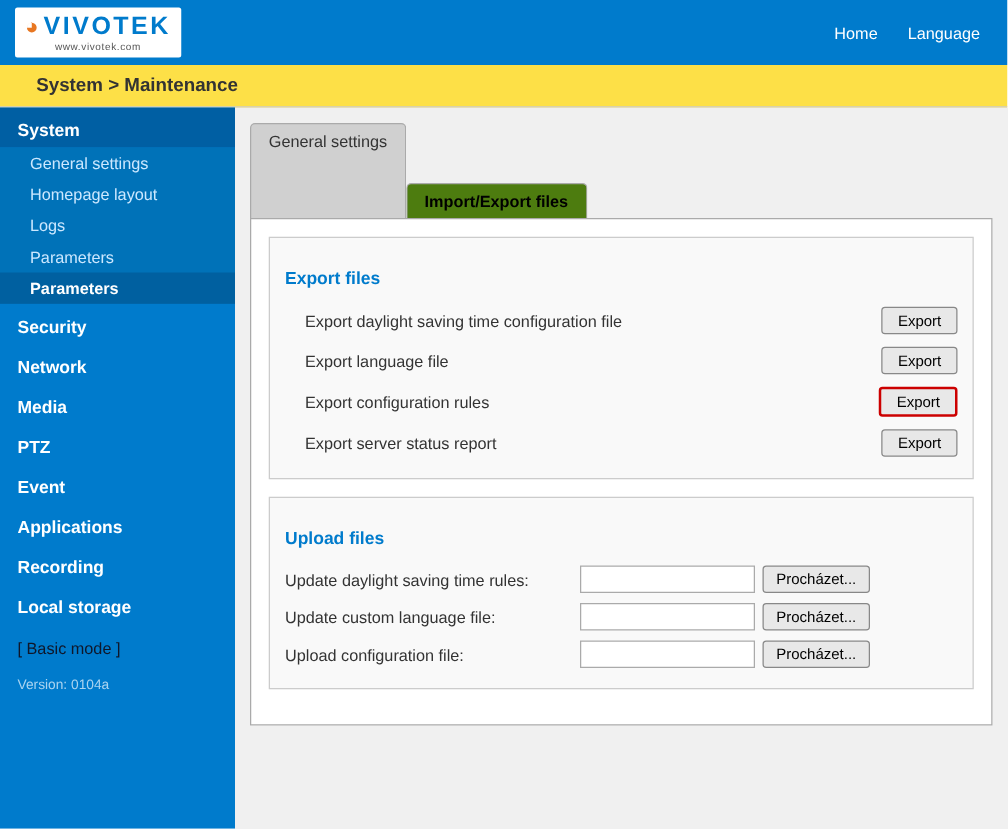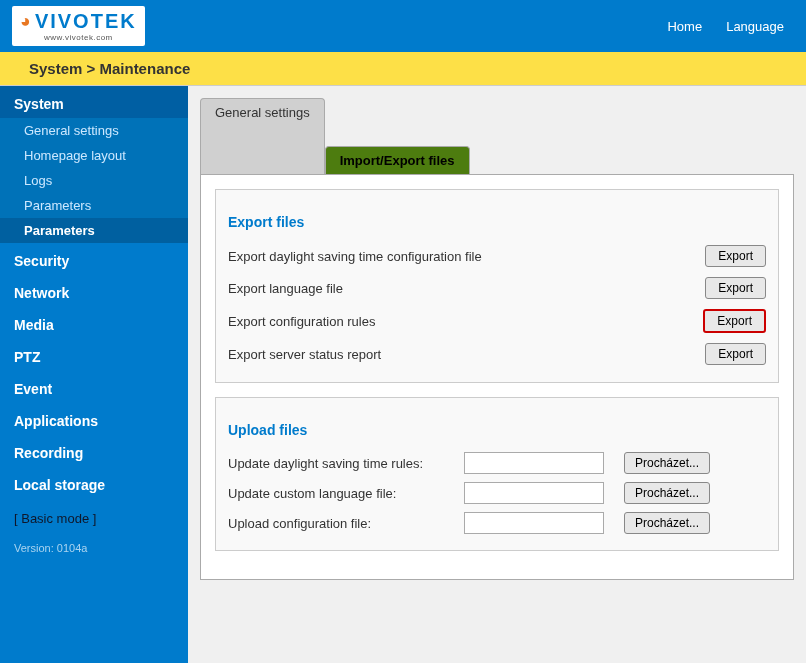--- a/index.html
+++ b/index.html
@@ -179,20 +179,21 @@
     }
     .row {
       display: flex;
       align-items: center;
       padding: 5px 0;
       font-size: 13px;
     }
     .row-label {
       flex: 1;
       color: #333;
+      margin-left: 16px;
     }
     .btn {
       padding: 3px 12px;
       font-size: 12px;
       background: #e8e8e8;
       border: 1px solid #888;
       border-radius: 3px;
       cursor: pointer;
       min-width: 60px;
     }
@@ -218,21 +219,21 @@
       gap: 6px;
     }
     .upload-label {
       min-width: 230px;
       color: #333;
       font-size: 13px;
     }
     .file-input-area {
       display: flex;
       align-items: center;
-      gap: 20px;
+      gap: 6px;
     }
     .file-box {
       width: 140px;
       height: 22px;
       border: 1px solid #aaa;
       background: #fff;
     }
   </style>
 </head>
 <body>

